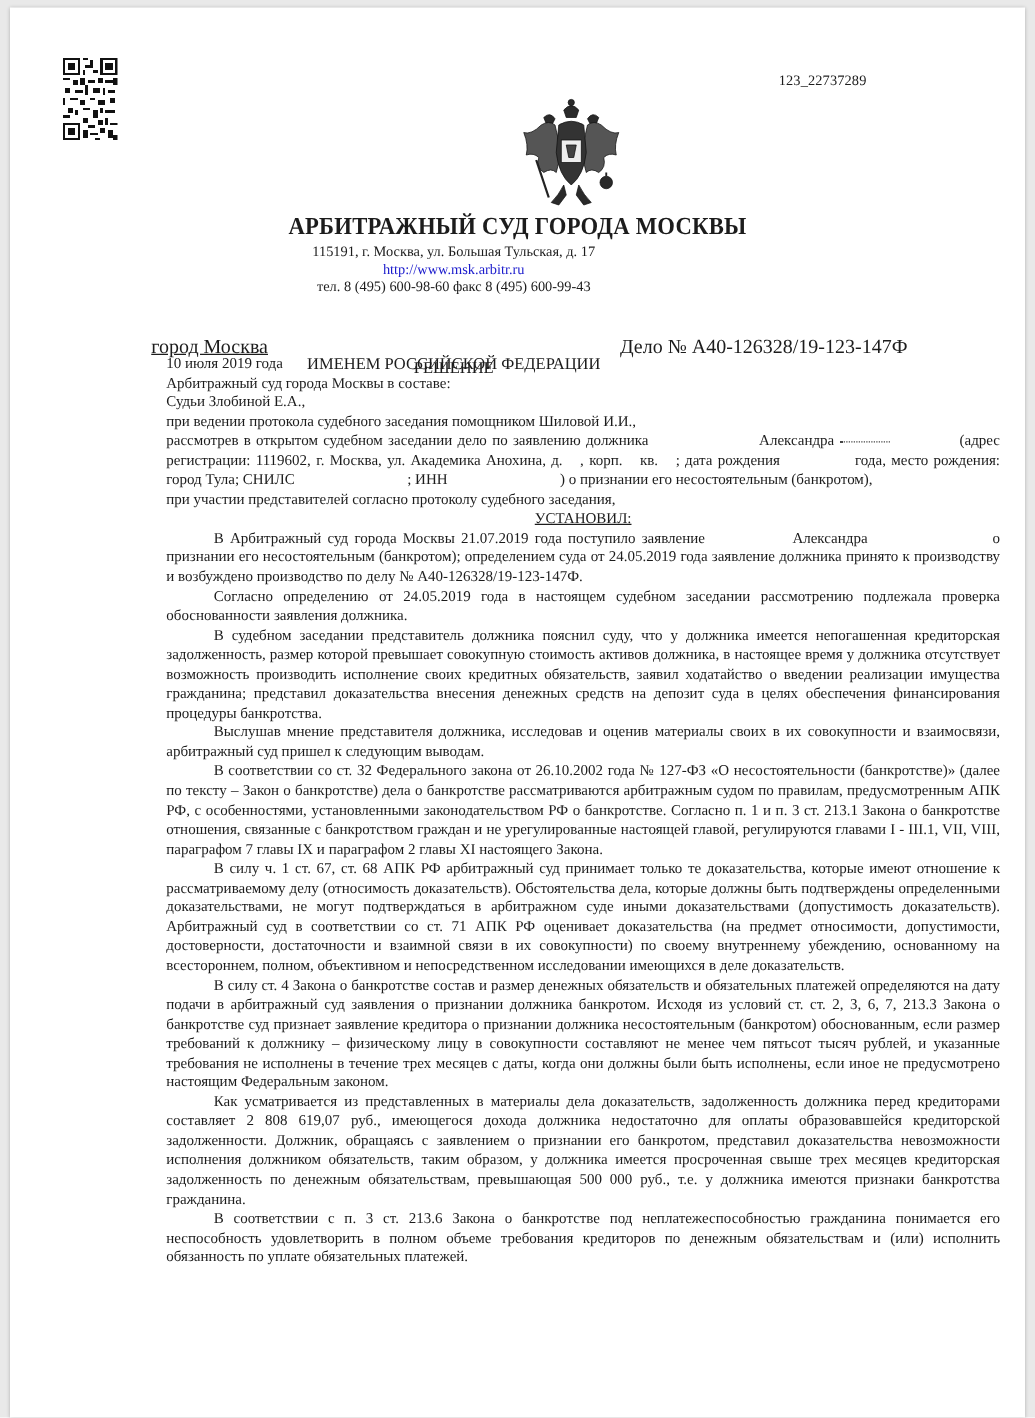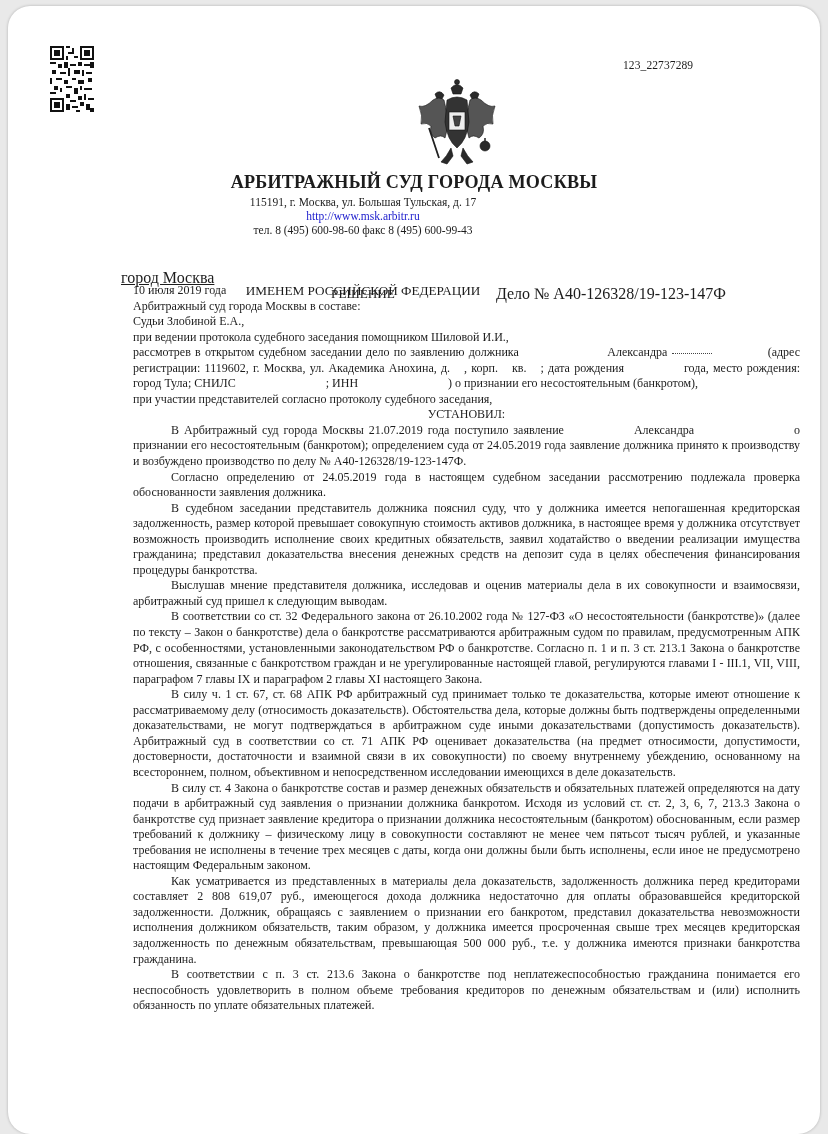--- a/index.html
+++ b/index.html
@@ -6,21 +6,20 @@
     body {
       width: 828px; height: 1134px; overflow: hidden;
       background: #e9e9e9;
       font-family: "Liberation Serif", "DejaVu Serif", serif;
       color: #1c1c1c;
     }
     .page {
       position: absolute; left: 8px; top: 6px; width: 812px; height: 1128px;
       background: #ffffff;
       box-shadow: 0 0 3px rgba(0,0,0,0.25);
-      border-radius: 22px;
     }
     .qr {
       position: absolute; left: 42px; top: 40px; width: 44px; height: 66px;
     }
     .doc-id {
       position: absolute; left: 615px; top: 53px; font-size: 11.5px; letter-spacing: 0.1px;
     }
     .emblem {
       position: absolute; left: 403px; top: 72px; width: 92px; height: 90px;
     }
@@ -30,28 +29,28 @@
       transform: scaleX(0.93);
     }
     .hdr-line {
       position: absolute; left: 0; width: 710px; text-align: center; font-size: 11.5px;
     }
     .hdr-line.link { color: #1a1acc; }
     .hdr-line.big { font-size: 13.2px; margin-top: 46px; }
     .case-row {
       position: absolute; left: 113px; top: 263px; width: 605px; font-size: 16px; text-decoration: underline;
     }
-    .case-row .right { position: absolute; right: 0; top: 16px; margin-left: 34px; }
+    .case-row .right { position: absolute; right: 0; top: 0; margin-left: 34px; }
     .body-text {
       position: absolute; left: 125px; top: 277px; width: 667px;
       font-size: 12px; line-height: 15.55px; text-align: justify;
     }
     .body-text p { margin: 0; }
     .body-text p.ind { text-indent: 38px; }
-    .body-text p.center { text-align: center; }
+    .body-text p.center { text-align: center; text-decoration: underline; }
     .redact {
       display: inline-block; height: 9px; vertical-align: middle;
       background: #ffffff;
     } .redact.w60 { width: 60px; } .redact.w80 { width: 80px; }
     .redact.w20 { width: 14px; } .redact.w90 { width: 90px; }
     .dash-line { display:inline-block; width:40px; border-bottom:1px dotted #444; vertical-align:middle; margin-right:56px; }
   </style>
 </head>
 <body>
 
@@ -163,20 +162,20 @@
     <p class="center">УСТАНОВИЛ:</p>
     <p class="ind">
       <span>В Арбитражный суд города Москвы 21.07.2019 года поступило заявление</span>
       <span class="redact w60"></span>
       <span>Александра</span>
       <span class="redact w90"></span>
       <span>о признании  его несостоятельным (банкротом); определением суда от 24.05.2019 года заявление должника принято к производству и возбуждено производство по делу № А40-126328/19-123-147Ф.</span>
     </p>
     <p class="ind">Согласно определению от 24.05.2019 года в настоящем судебном заседании рассмотрению подлежала проверка обоснованности заявления должника.</p>
     <p class="ind">В судебном заседании представитель должника пояснил суду, что у должника имеется непогашенная кредиторская задолженность, размер которой превышает совокупную стоимость активов должника, в настоящее время у должника отсутствует возможность производить исполнение своих кредитных обязательств, заявил ходатайство о введении реализации имущества гражданина; представил доказательства внесения денежных средств на депозит суда в целях обеспечения финансирования процедуры банкротства.</p>
-    <p class="ind">Выслушав мнение представителя должника, исследовав и оценив материалы дела в их совокупности и взаимосвязи, арбитражный суд пришел к следующим выводам.</p>
+    <p class="ind">Выслушав мнение представителя должника, исследовав и оценив материалы своих в их совокупности и взаимосвязи, арбитражный суд пришел к следующим выводам.</p>
     <p class="ind">В соответствии со ст. 32 Федерального закона от 26.10.2002 года № 127-ФЗ «О несостоятельности (банкротстве)»  (далее по тексту – Закон о банкротстве) дела о банкротстве рассматриваются арбитражным судом по правилам, предусмотренным АПК РФ, с особенностями, установленными законодательством РФ о банкротстве. Согласно п. 1 и п. 3 ст. 213.1 Закона о банкротстве отношения, связанные с банкротством граждан и не урегулированные настоящей главой, регулируются главами I - III.1, VII, VIII, параграфом 7 главы IX и параграфом 2 главы XI настоящего Закона.</p>
     <p class="ind">В силу ч. 1 ст. 67, ст. 68 АПК РФ арбитражный суд принимает только те доказательства, которые имеют отношение к рассматриваемому делу (относимость доказательств). Обстоятельства дела, которые должны быть подтверждены определенными доказательствами, не могут подтверждаться в арбитражном суде иными доказательствами (допустимость доказательств). Арбитражный суд в соответствии со ст. 71 АПК РФ оценивает доказательства (на предмет относимости, допустимости, достоверности, достаточности и взаимной связи в их совокупности) по своему внутреннему убеждению, основанному на всестороннем, полном, объективном и непосредственном исследовании имеющихся в деле доказательств.</p>
     <p class="ind">В силу ст. 4 Закона о банкротстве состав и размер денежных обязательств и обязательных платежей определяются на дату подачи в арбитражный суд заявления о признании должника банкротом. Исходя из условий ст. ст. 2, 3, 6, 7, 213.3 Закона о банкротстве суд признает заявление кредитора о признании должника несостоятельным (банкротом) обоснованным, если размер требований к должнику – физическому лицу в совокупности составляют не менее чем пятьсот тысяч рублей, и указанные требования не исполнены в течение трех месяцев с даты, когда они должны были быть исполнены, если иное не предусмотрено настоящим Федеральным законом.</p>
     <p class="ind">Как усматривается из представленных в материалы дела доказательств, задолженность должника перед кредиторами составляет 2 808 619,07 руб., имеющегося дохода должника недостаточно для оплаты образовавшейся кредиторской задолженности. Должник, обращаясь с заявлением о признании его банкротом, представил доказательства невозможности исполнения должником обязательств, таким образом, у должника имеется просроченная свыше трех месяцев кредиторская задолженность по денежным обязательствам, превышающая 500 000 руб., т.е. у должника имеются признаки банкротства гражданина.</p>
     <p class="ind">В соответствии с п. 3 ст. 213.6 Закона о банкротстве под неплатежеспособностью гражданина понимается его неспособность удовлетворить в полном объеме требования кредиторов по денежным обязательствам и (или) исполнить обязанность по уплате обязательных платежей.</p>
   </div>
 </div>
 
 </body></html>

